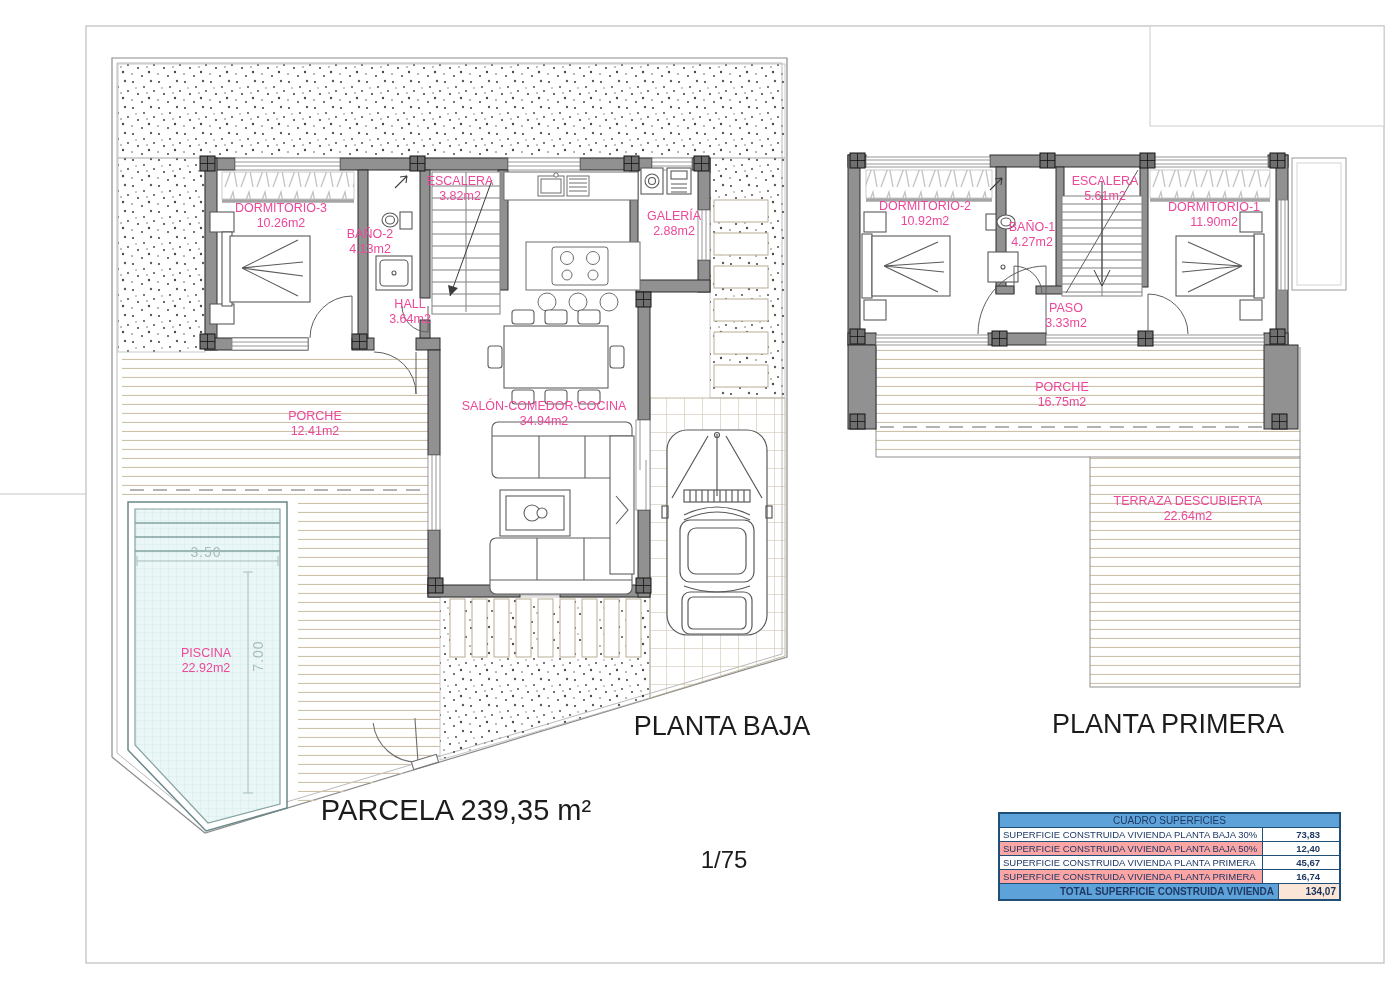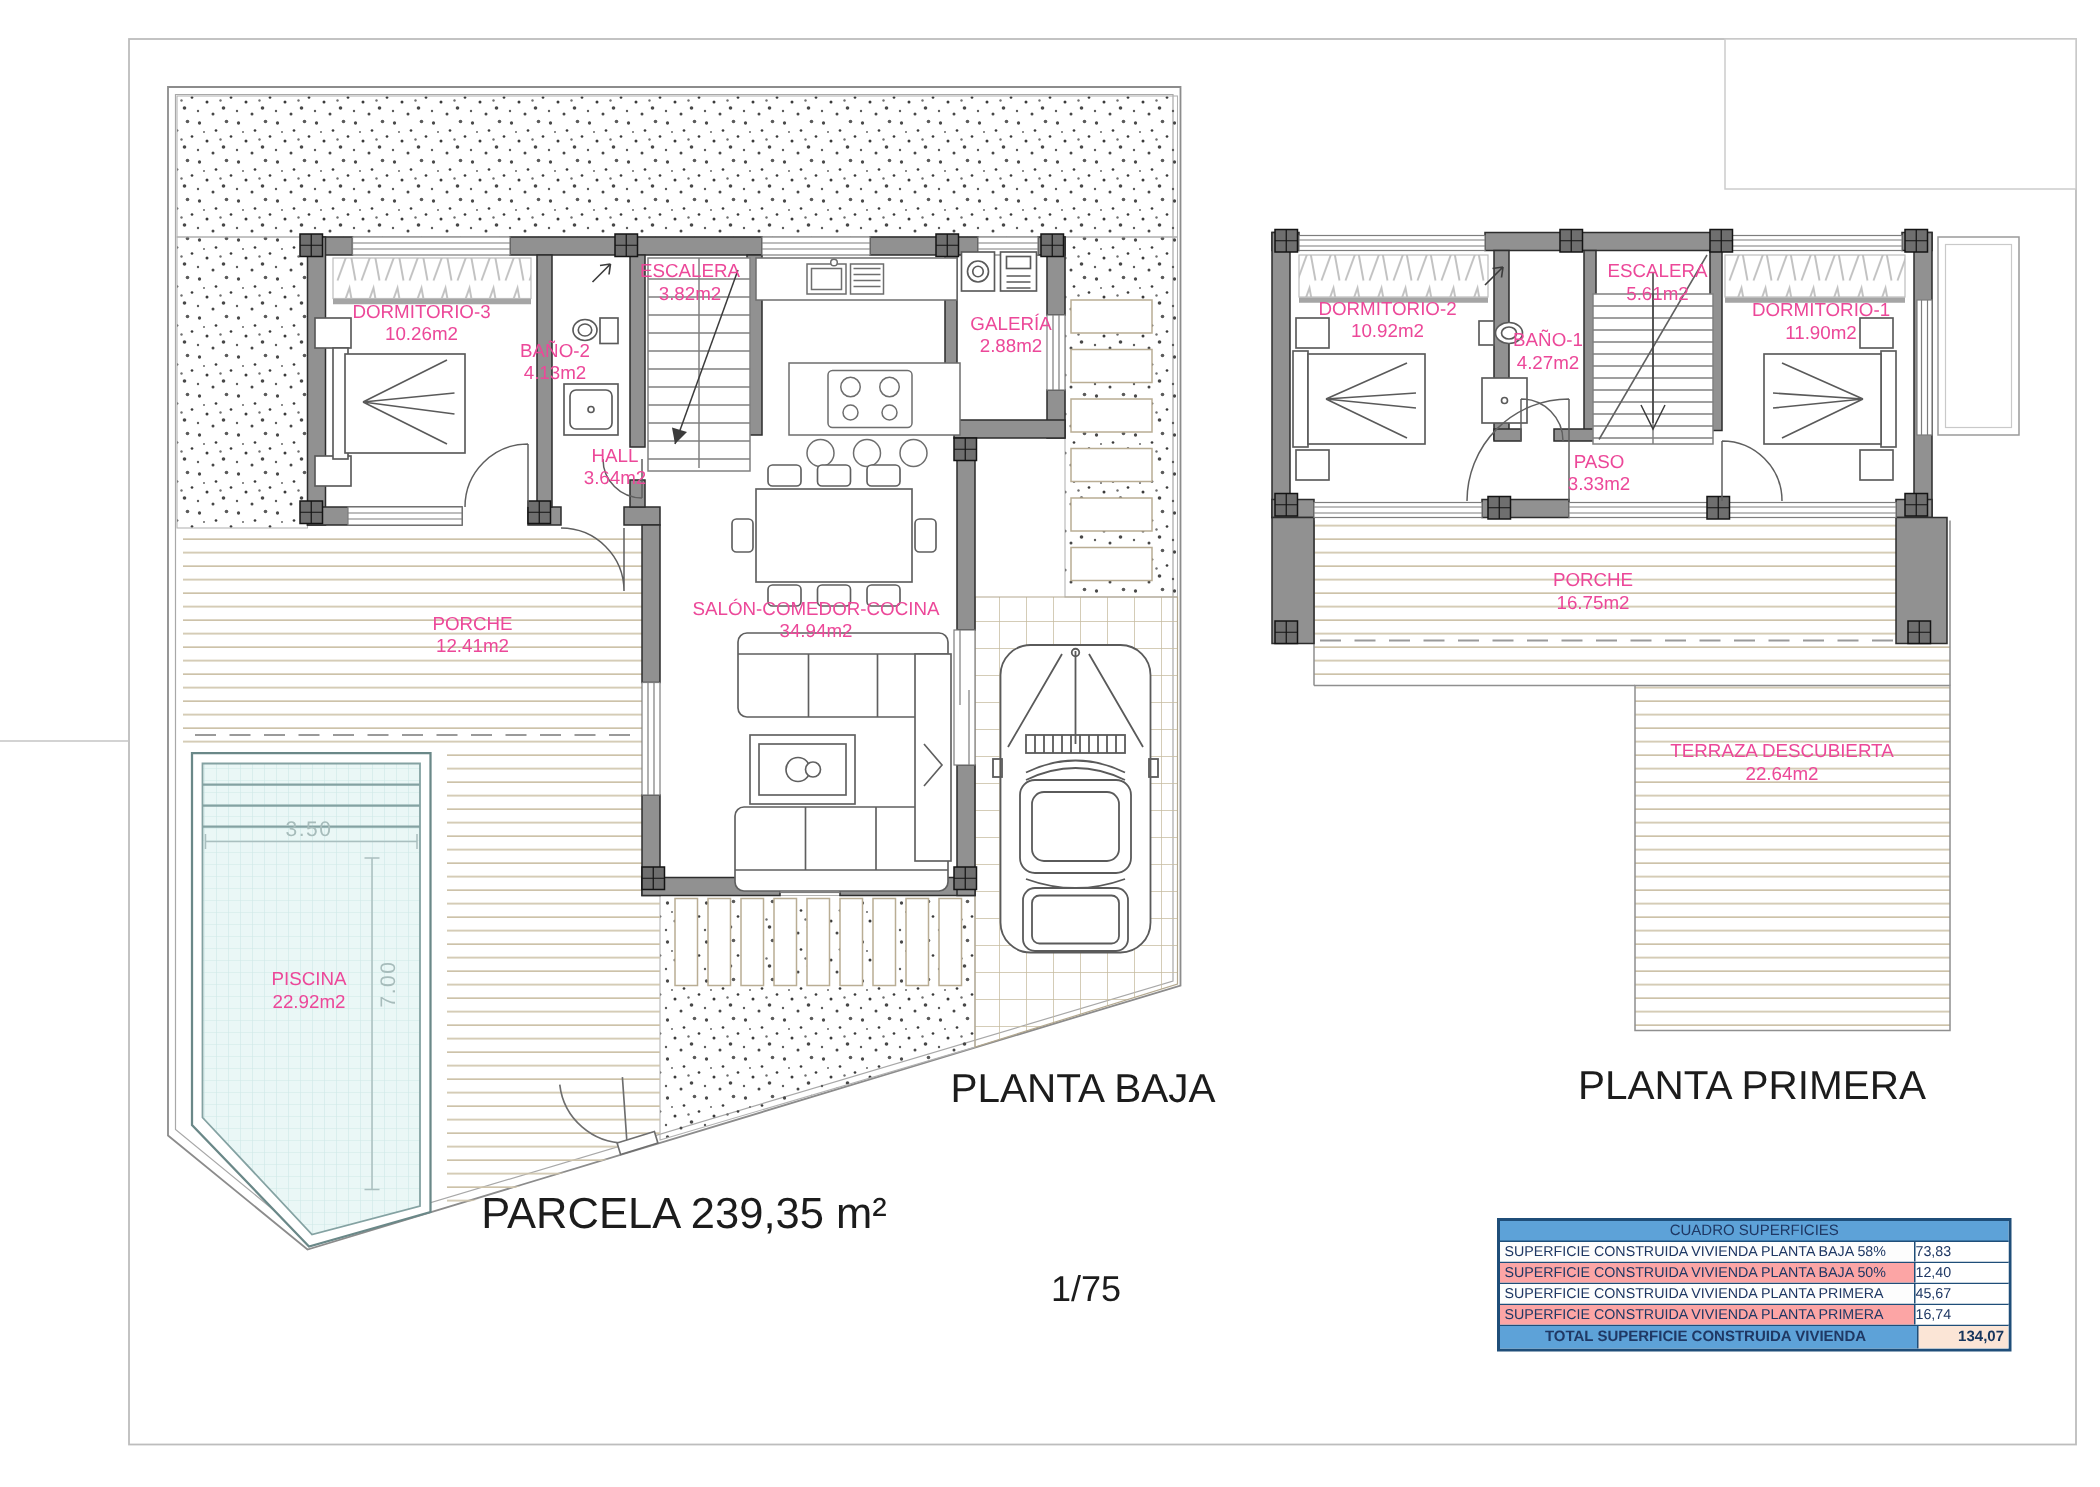--- a/index.html
+++ b/index.html
@@ -19,24 +19,24 @@
        color:#a7bcbb;letter-spacing:1px;}
   .dim.v{transform:translate(-50%,-50%) rotate(-90deg);}
   
   .stable{position:absolute;left:998px;top:812px;width:339px;border:2px solid #1f4e79;
           color:#1f3864;background:#fff;}
   .thead{height:13px;line-height:13px;background:#5da2d8;font-size:10px;font-weight:normal;
          text-align:center;border-bottom:1px solid #1f4e79;}
   .trow{display:flex;height:13px;line-height:13px;font-size:9.5px;border-bottom:1px solid #1f4e79;}
   .trow .lab{flex:1;padding-left:3px;background:#fdfdfd;overflow:hidden;}
   .trow.alt .lab{background:#fca5a5;}
-  .trow .val{width:57px;background:#ffffff;border-left:1px solid #1f4e79;text-align:left;
-             padding-right:5px;}
+  .trow .val{width:57px;background:#ffffff;border-left:1px solid #1f4e79;text-align:right;
+             padding-right:19px;font-weight:bold;}
   .ttotal{display:flex;height:15px;line-height:15px;font-size:10px;font-weight:bold;background:#5da2d8;}
-  .ttotal .lab{flex:1;text-align:center;padding-right:4px;}
+  .ttotal .lab{flex:1;text-align:right;padding-right:4px;}
   .ttotal .val{width:57px;background:#fbe5d6;border-left:1px solid #1f4e79;text-align:right;
                padding-right:3px;color:#17365d;}
 </style>
 </head>
 <body>
 
 <div class="sheet">
 
 <svg width="1400" height="991" viewBox="0 0 1400 991">
   <defs>
@@ -461,21 +461,21 @@
 </div>
 
 <div class="title" style="left:722px;top:726px">PLANTA BAJA</div>
 <div class="title" style="left:1168px;top:724px">PLANTA PRIMERA</div>
 <div class="parcela" style="left:456px;top:810px">PARCELA 239,35 m²</div>
 <div class="scale" style="left:724px;top:860px">1/75</div>
 
 <div class="stable">
   <div class="thead">CUADRO SUPERFICIES</div>
   <div class="trow">
-    <span class="lab">SUPERFICIE CONSTRUIDA VIVIENDA PLANTA BAJA 58%</span>
+    <span class="lab">SUPERFICIE CONSTRUIDA VIVIENDA PLANTA BAJA 30%</span>
     <span class="val">73,83</span>
   </div>
   <div class="trow alt">
     <span class="lab">SUPERFICIE CONSTRUIDA VIVIENDA PLANTA BAJA 50%</span>
     <span class="val">12,40</span>
   </div>
   <div class="trow">
     <span class="lab">SUPERFICIE CONSTRUIDA VIVIENDA PLANTA PRIMERA 100%</span>
     <span class="val">45,67</span>
   </div>

